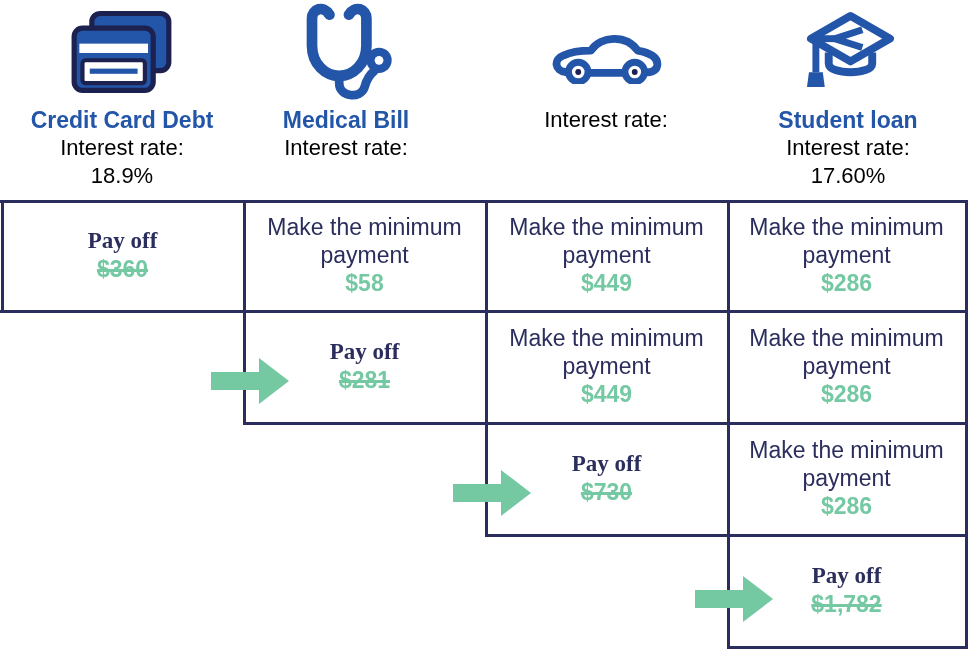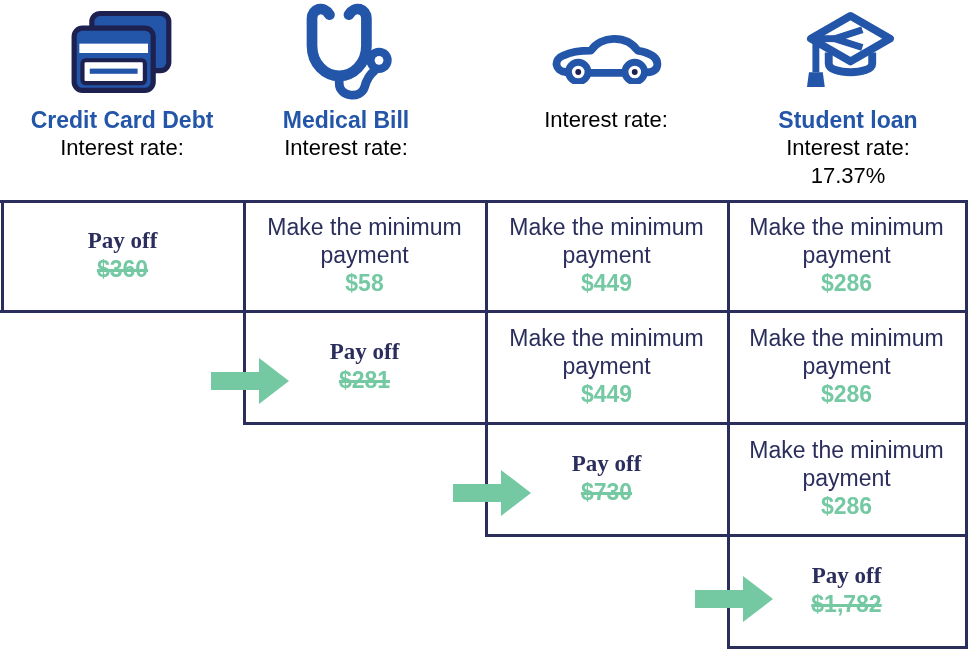--- a/index.html
+++ b/index.html
@@ -43,20 +43,21 @@
       <svg width="104" height="86" viewBox="0 0 100 82">
         <rect x="21" y="3" width="74" height="55" rx="8" fill="#2355a8" stroke="#1d2150" stroke-width="5"></rect>
         <rect x="4" y="17" width="76" height="60" rx="8" fill="#2355a8" stroke="#1d2150" stroke-width="5"></rect>
         <rect x="9" y="32" width="66" height="9" fill="#ffffff"></rect>
         <rect x="12" y="48" width="60" height="22" rx="3" fill="#ffffff" stroke="#1d2150" stroke-width="4"></rect>
         <rect x="19" y="56" width="46" height="5" fill="#2355a8"></rect>
       </svg>
     </div>
     <div class="col-title">Credit Card Debt</div>
     <div class="col-sub">Interest rate:</div>
+    <div class="col-rate">18.9%</div>
   </div>
 
   <div class="hcol" style="left:225px">
     <div class="icon-box">
       <svg width="95" height="102" viewBox="0 0 95 105">
         <path d="M30 13 C24 3 12 7 12 17 L12 45 C12 64 26 76 40 76 C54 76 68 64 68 45 L68 17 C68 7 56 3 50 13" fill="none" stroke="#2355a8" stroke-width="11" stroke-linecap="round"></path>
         <path d="M40 76 L40 84 C40 98 62 100 66 88 C68 80 71 75 76 71" fill="none" stroke="#2355a8" stroke-width="9" stroke-linecap="round"></path>
         <circle cx="81" cy="60" r="13" fill="#2355a8"></circle>
         <circle cx="81" cy="60" r="4.5" fill="#ffffff"></circle>
       </svg>
@@ -85,21 +86,21 @@
         <path d="M50 5 L90 28 L50 51 L10 28 Z" fill="none" stroke="#2355a8" stroke-width="8" stroke-linejoin="round"></path>
         <path d="M62 19 L34 28 L62 37" fill="none" stroke="#2355a8" stroke-width="7" stroke-linejoin="round"></path>
         <path d="M34 28 L14 28" fill="none" stroke="#2355a8" stroke-width="7"></path>
         <path d="M28 42 L28 53 C28 65 72 65 72 53 L72 42" fill="none" stroke="#2355a8" stroke-width="8"></path>
         <path d="M15 31 L15 62" fill="none" stroke="#2355a8" stroke-width="7"></path>
         <path d="M8 62 L22 62 L24 77 L6 77 Z" fill="#2355a8"></path>
       </svg>
     </div>
     <div class="col-title">Student loan</div>
     <div class="col-sub">Interest rate:</div>
-    <div class="col-rate">17.37%</div>
+    <div class="col-rate">17.60%</div>
   </div>
 
   <div class="hline" style="left:0px;top:200px;width:968px"></div>
   <div class="hline" style="left:0px;top:310px;width:968px"></div>
   <div class="hline" style="left:243px;top:422px;width:725px"></div>
   <div class="hline" style="left:485px;top:534px;width:483px"></div>
   <div class="hline" style="left:727px;top:646px;width:241px"></div>
 
   <div class="vline" style="left:1px;top:200px;height:113px"></div>
   <div class="vline" style="left:243px;top:200px;height:225px"></div>

